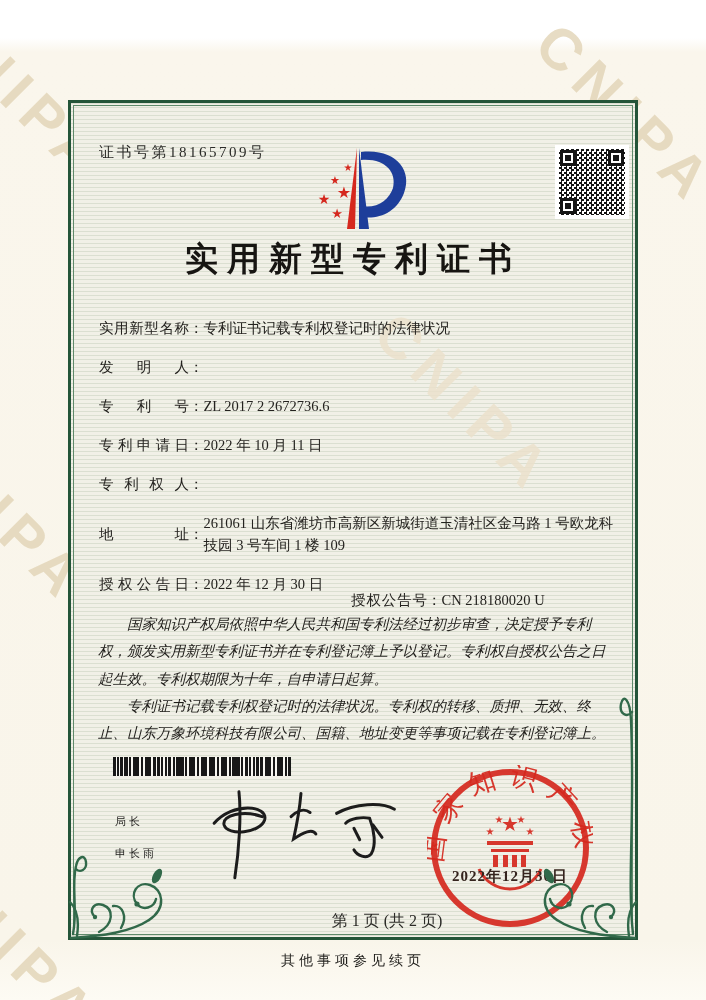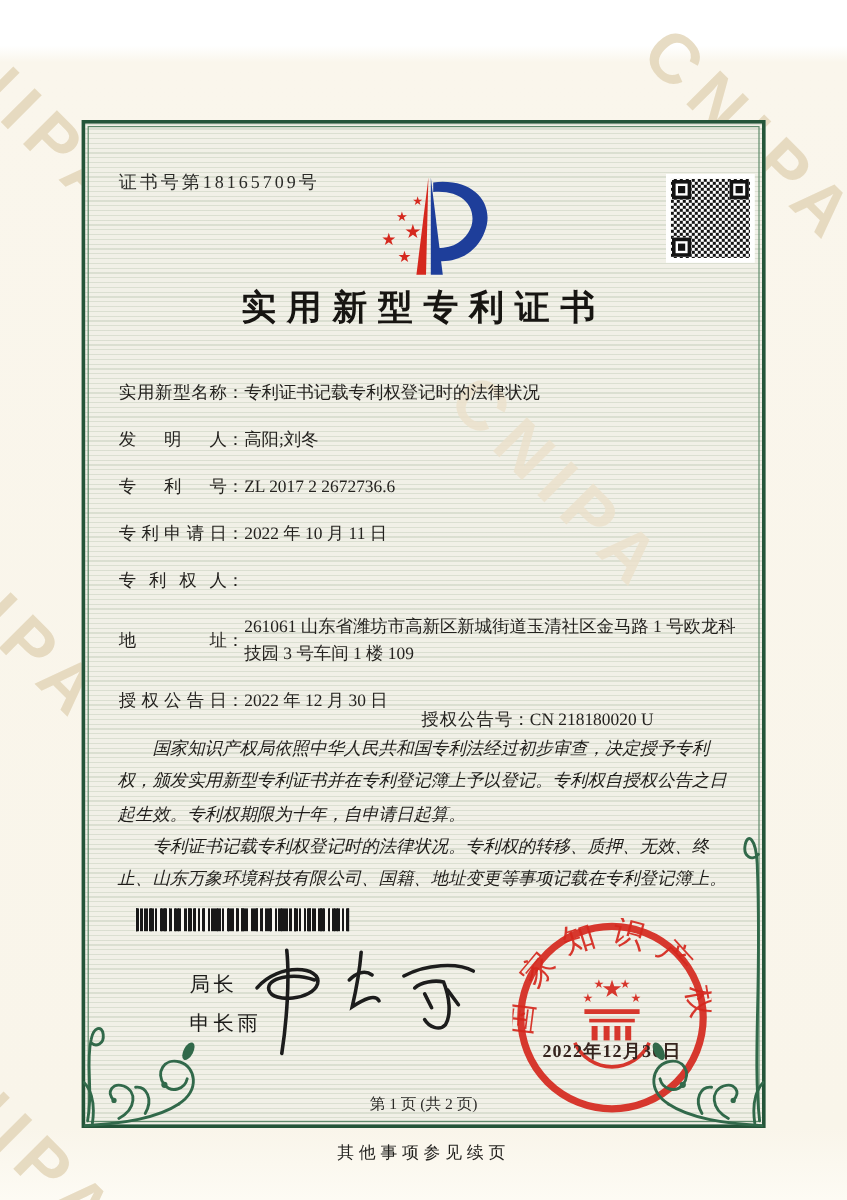--- a/index.html
+++ b/index.html
@@ -24,47 +24,47 @@
   .frame-inner-line{position:absolute;inset:2px;border:1.5px solid #5f8a6b;pointer-events:none;}
   
   .cert-no{position:absolute;left:28px;top:40px;font-size:15px;letter-spacing:2.5px;color:#2b2b28;}
   .logo{position:absolute;left:222px;top:40px;width:126px;height:92px;}
   .qr{position:absolute;left:488px;top:46px;width:66px;height:66px;background-color:#fff;
       background-image:repeating-conic-gradient(#141414 0% 25%,#ffffff 0% 50%);background-size:5px 5px;
       outline:4px solid #fff;}
   .qr .finder{position:absolute;width:16px;height:16px;border:3px solid #141414;background:#fff;box-sizing:border-box;}
   .qr .finder::after{content:"";position:absolute;inset:2px;background:#141414;}
   .qr .f-tl{left:1px;top:1px}.qr .f-tr{right:1px;top:1px}.qr .f-bl{left:1px;bottom:1px}
-  .title{position:absolute;left:0;top:134px;width:100%;text-align:center;font-size:29px;
+  .title{position:absolute;left:0;top:134px;width:100%;text-align:center;font-size:33px;
          font-weight:600;letter-spacing:9px;color:#171512;}
   
   .rows{position:absolute;left:28px;top:214px;width:516px;font-size:14.5px;color:#24221f;}
   .row{position:relative;display:flex;align-items:center;margin-bottom:17px;line-height:22px;}
   .row .lab{display:inline-block;width:90px;text-align:justify;text-align-last:justify;flex:0 0 90px;}
   .row .colon{flex:0 0 14px;}
   .row .val{flex:1;}
   .row.dual .grp2{position:absolute;left:252px;top:16px;display:flex;}
   .row.dual .grp2 .lab{width:76px;flex:0 0 76px;}
   
   .paras{position:absolute;left:27px;top:508px;width:517px;font-size:14.5px;line-height:1.88;
          color:#1f1d1a;font-style:italic;}
   .paras p{margin:0;text-indent:2em;}
   
   .barcode{position:absolute;left:42px;top:654px;width:178px;height:19px;background-color:#f8f7f2;
     background-image:
       repeating-linear-gradient(90deg,#181818 0 2px,rgba(0,0,0,0) 2px 4px),
       repeating-linear-gradient(90deg,#181818 0 1px,rgba(0,0,0,0) 1px 7px),
       repeating-linear-gradient(90deg,#181818 0 3px,rgba(0,0,0,0) 3px 11px);}
-  .signer{position:absolute;left:44px;top:702px;font-size:17px;color:#1d1c1a;line-height:32px;letter-spacing:3px;margin-left:43px;}
+  .signer{position:absolute;left:44px;top:702px;font-size:11px;color:#1d1c1a;line-height:32px;letter-spacing:3px;}
   .signature{position:absolute;left:120px;top:676px;width:215px;height:110px;}
   
   .seal{position:absolute;left:356px;top:662px;width:166px;height:166px;}
   .seal-date{position:absolute;left:352px;top:764px;width:174px;text-align:center;
              font-size:15px;font-weight:bold;letter-spacing:1px;color:#35241e;}
-  .page-no{position:absolute;left:0;top:808px;width:100%;text-align:center;font-size:13px;color:#2b2a27;}
+  .page-no{position:absolute;left:0;top:808px;width:100%;text-align:center;font-size:16px;color:#2b2a27;padding-left:34px;}
   
   .flourish{position:absolute;pointer-events:none;}
   .fl-left{left:-2px;bottom:-3px;width:170px;height:120px;}
   .fl-right{right:-2px;bottom:-3px;width:170px;height:300px;}
   
   .footer-note{position:absolute;left:0;top:952px;width:100%;text-align:center;
                font-size:14px;letter-spacing:4px;color:#1f1e1b;}
 </style>
 </head>
 <body>
@@ -102,21 +102,20 @@
 
   <div class="rows">
     <div class="row">
       <span class="lab">实用新型名称</span>
         <span class="colon">：</span>
         <span class="val">专利证书记载专利权登记时的法律状况</span>
     </div>
     <div class="row">
       <span class="lab">发明人</span>
         <span class="colon">：</span>
-        <span class="val">高阳;刘冬</span>
     </div>
     <div class="row">
       <span class="lab">专利号</span>
         <span class="colon">：</span>
         <span class="val">ZL 2017 2 2672736.6</span>
     </div>
     <div class="row">
       <span class="lab">专利申请日</span>
         <span class="colon">：</span>
         <span class="val">2022 年 10 月 11 日</span>

